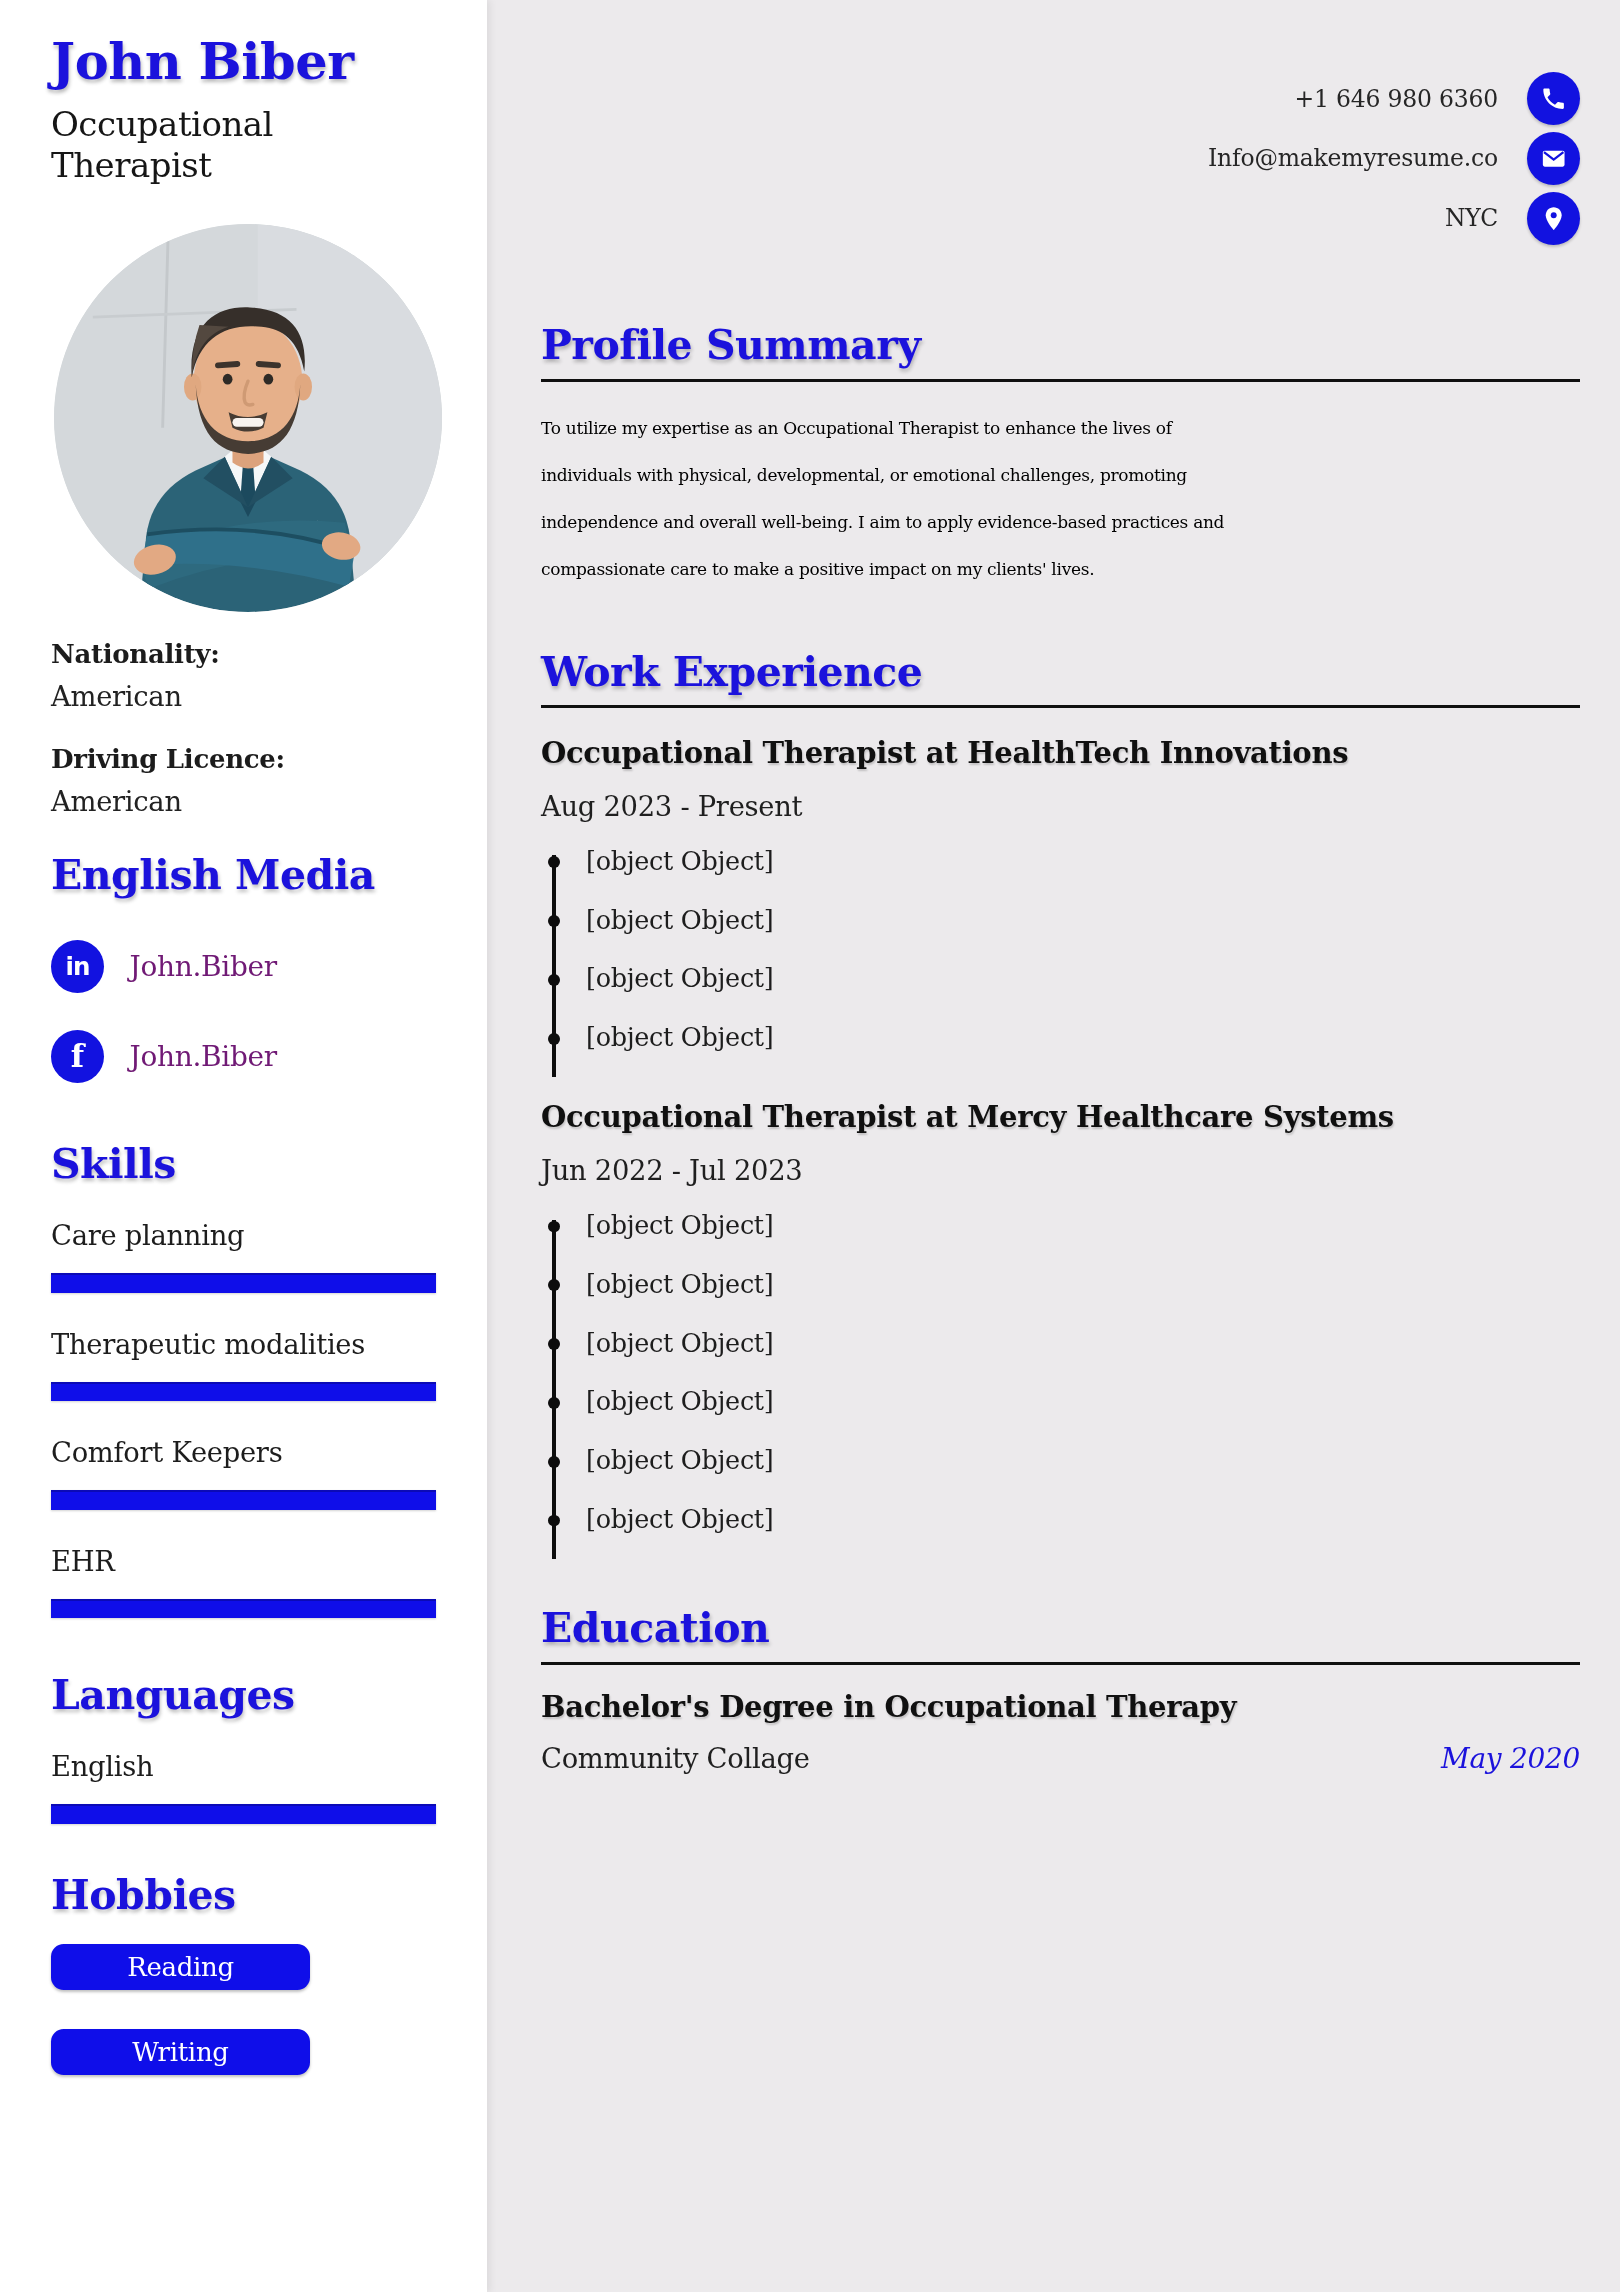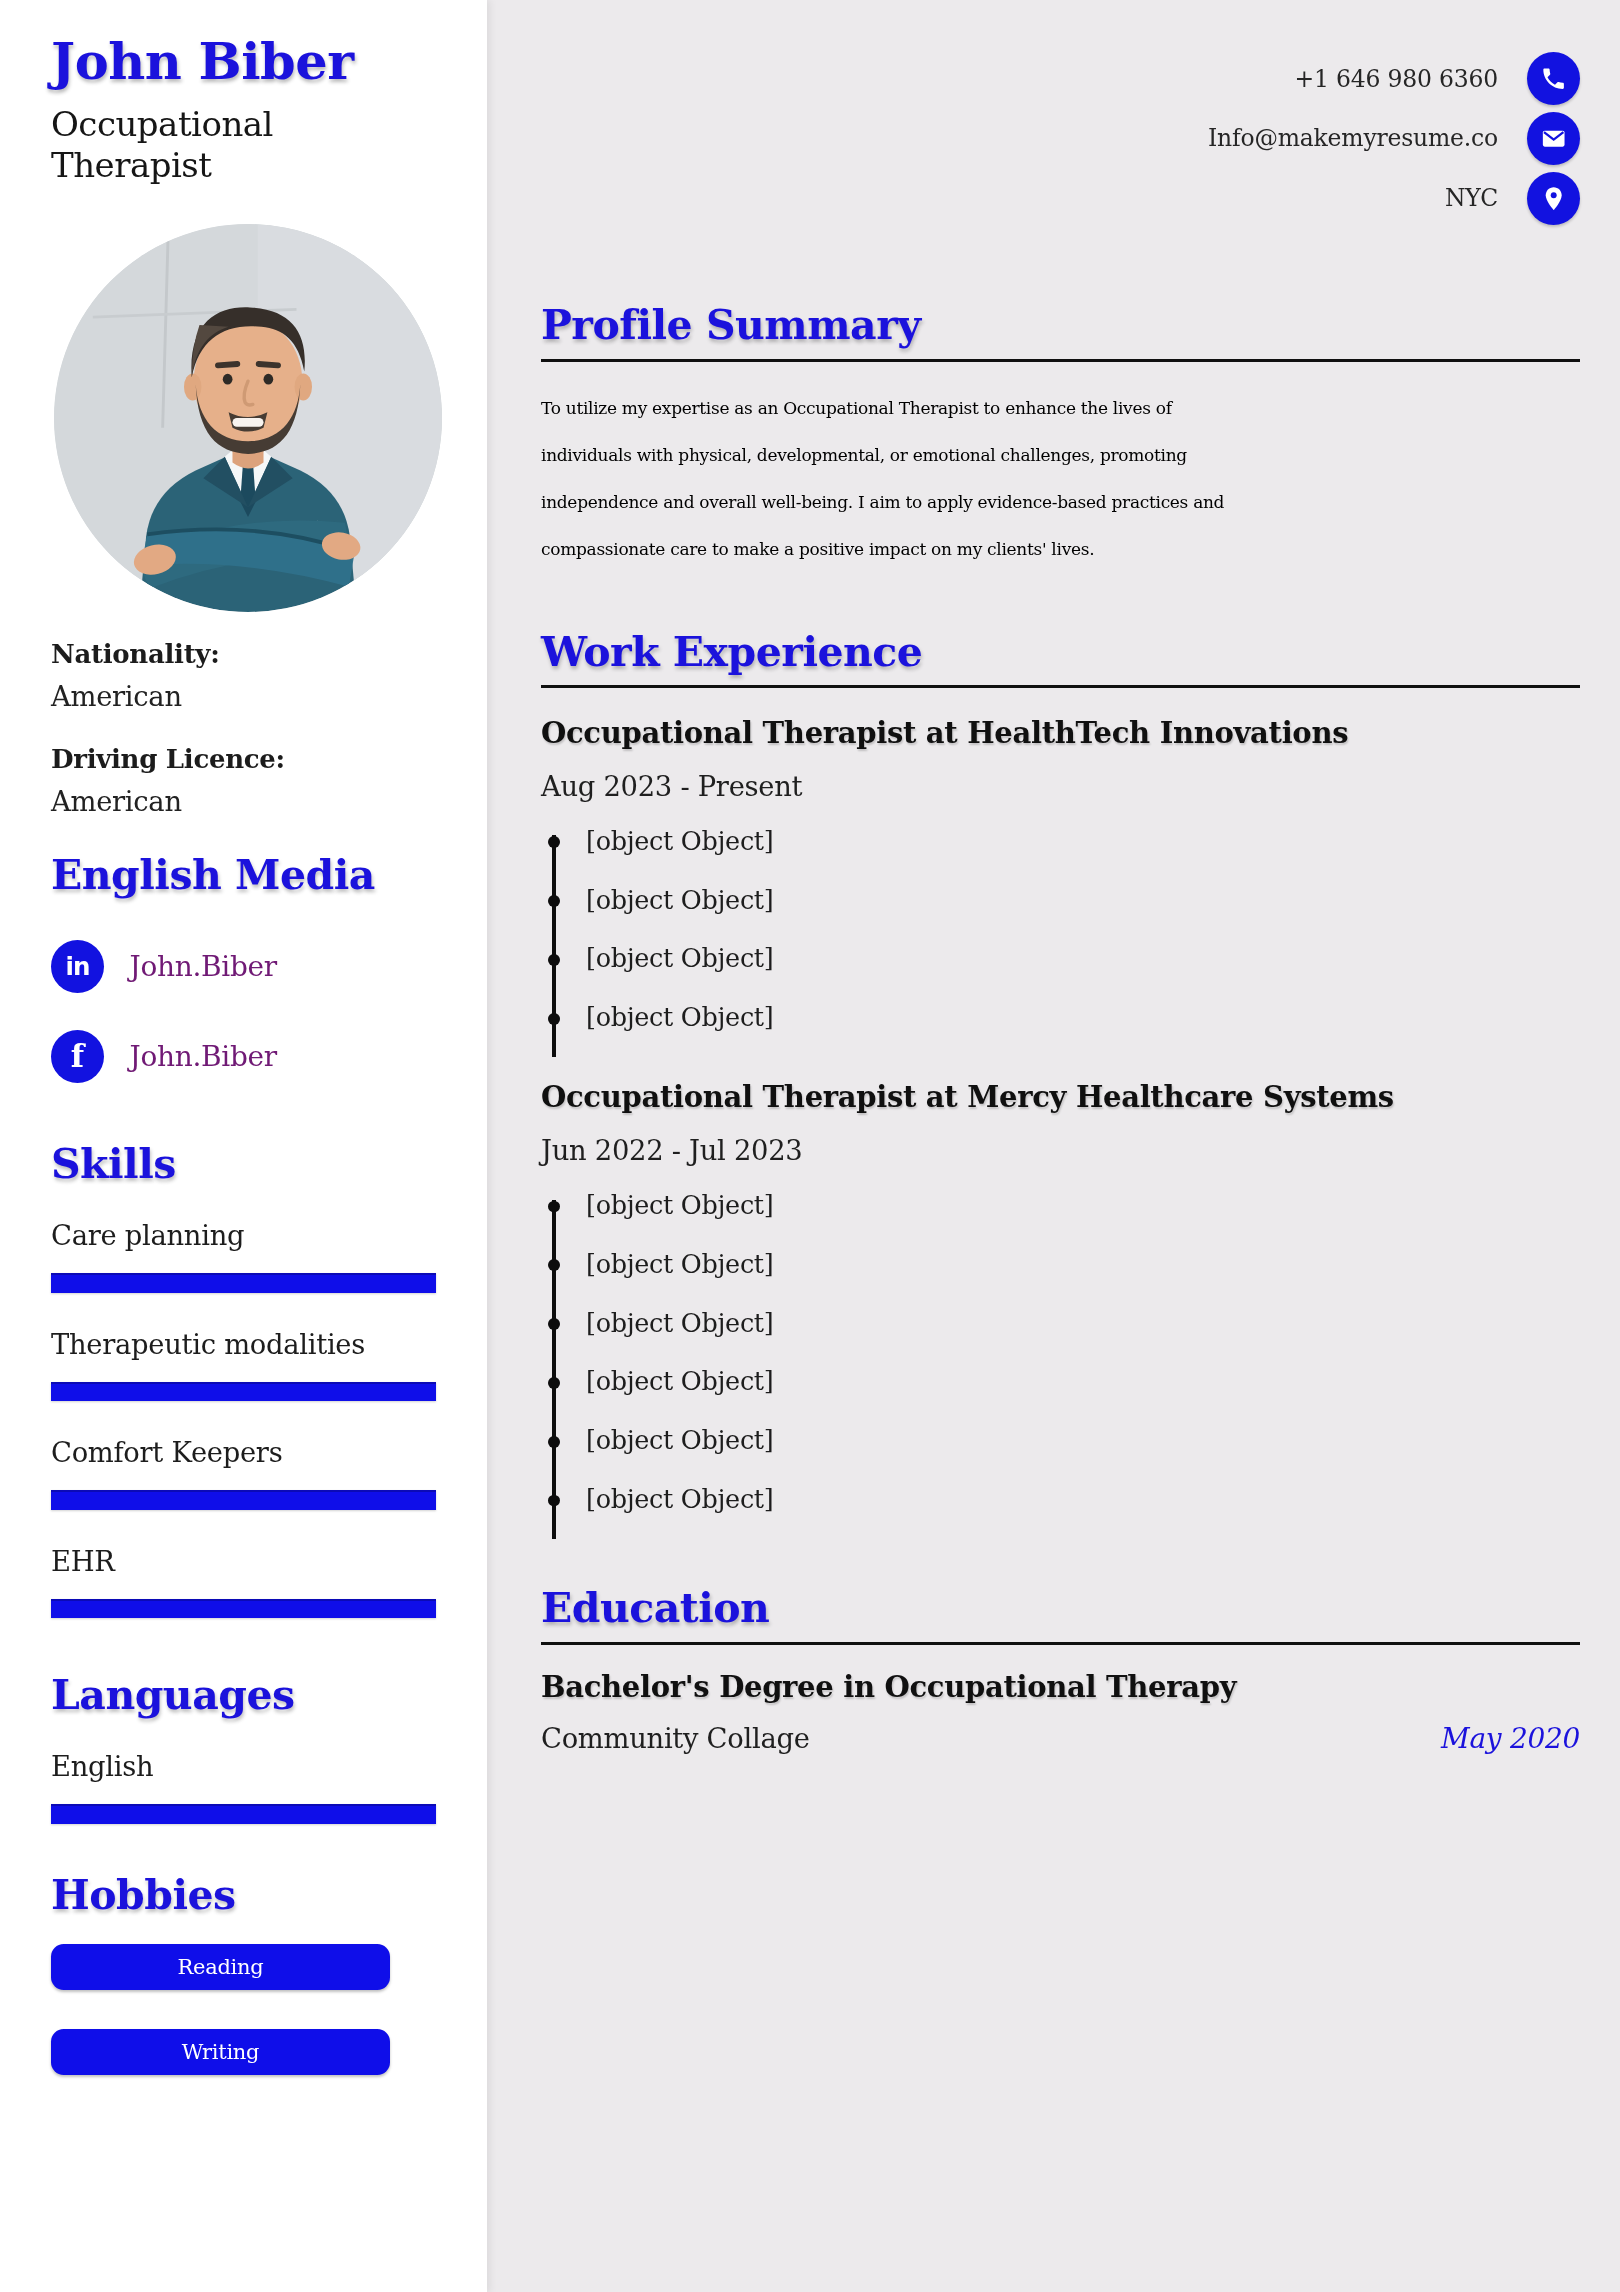--- a/index.html
+++ b/index.html
@@ -27,25 +27,25 @@
   .sm-glyph{color:#fff;}
   .sm-circle[data-network="linkedin"] .sm-glyph{font-family:"DejaVu Sans",sans-serif;font-weight:700;font-size:24.5px;letter-spacing:-1px;}
   .sm-circle[data-network="facebook"] .sm-glyph{font-family:"DejaVu Serif",serif;font-weight:700;font-size:31px;transform:translateY(-1px);}
   .social-handle{font-size:28px;color:#701a75;letter-spacing:-0.3px;}
   .skill-item{margin-top:29px;}
   .skill-item:first-of-type{margin-top:29px;}
   .skill-label{font-size:27.4px;letter-spacing:-0.3px;color:#1d1d1d;line-height:1.4;}
   .skill-bar{height:19.6px;background:var(--bar,#0f0ee9);margin-top:17.6px;box-shadow:inset 0 2px 0 rgba(0,0,0,0.22), 0 1px 2px rgba(0,0,0,0.18);}
   .skill-item{margin-bottom:33px;}
   .hobby-list{margin-top:25.5px;}
-  .hobby-pill{width:339px;height:46px;border-radius:12.7px;background:var(--bar,#0f0ee9);color:#fff;font-size:21px;display:flex;align-items:center;justify-content:center;margin-bottom:39px;letter-spacing:-0.3px;box-shadow:0 2px 2.9px rgba(0,0,0,0.25);}
+  .hobby-pill{width:259px;height:46px;border-radius:12.7px;background:var(--bar,#0f0ee9);color:#fff;font-size:26px;display:flex;align-items:center;justify-content:center;margin-bottom:39px;letter-spacing:-0.3px;box-shadow:0 2px 2.9px rgba(0,0,0,0.25);}
 
   
   .main{flex:1;padding:0 40px 0 54px;}
-  .contact{padding-top:52px;}
+  .contact{padding-top:72px;}
   .contact-row{display:flex;align-items:center;justify-content:flex-end;gap:29px;margin-bottom:6.9px;}
   .contact-text{font-size:23.5px;color:#262626;letter-spacing:-0.2px;}
   .c-circle{width:53px;height:53px;min-width:53px;border-radius:50%;background:var(--icon-bg,#0f0ee9);display:flex;align-items:center;justify-content:center;box-shadow:0 2px 2.9px rgba(0,0,0,0.2);}
   .c-circle svg{width:27.4px;height:27.4px;display:block;}
 
   .sec-h{font-size:41px;font-weight:700;color:var(--accent,#1a12dd);margin:0;letter-spacing:-0.5px;text-shadow:1px 2.9px 3.9px rgba(30,30,30,0.28);}
   .sec-h.profile{margin-top:76px;}
   .sec-h.work{margin-top:55px;}
   .sec-h.education{margin-top:61px;}
   .rule{border:none;border-top:3.9px solid #101010;margin:9.8px 0 0 0;}

